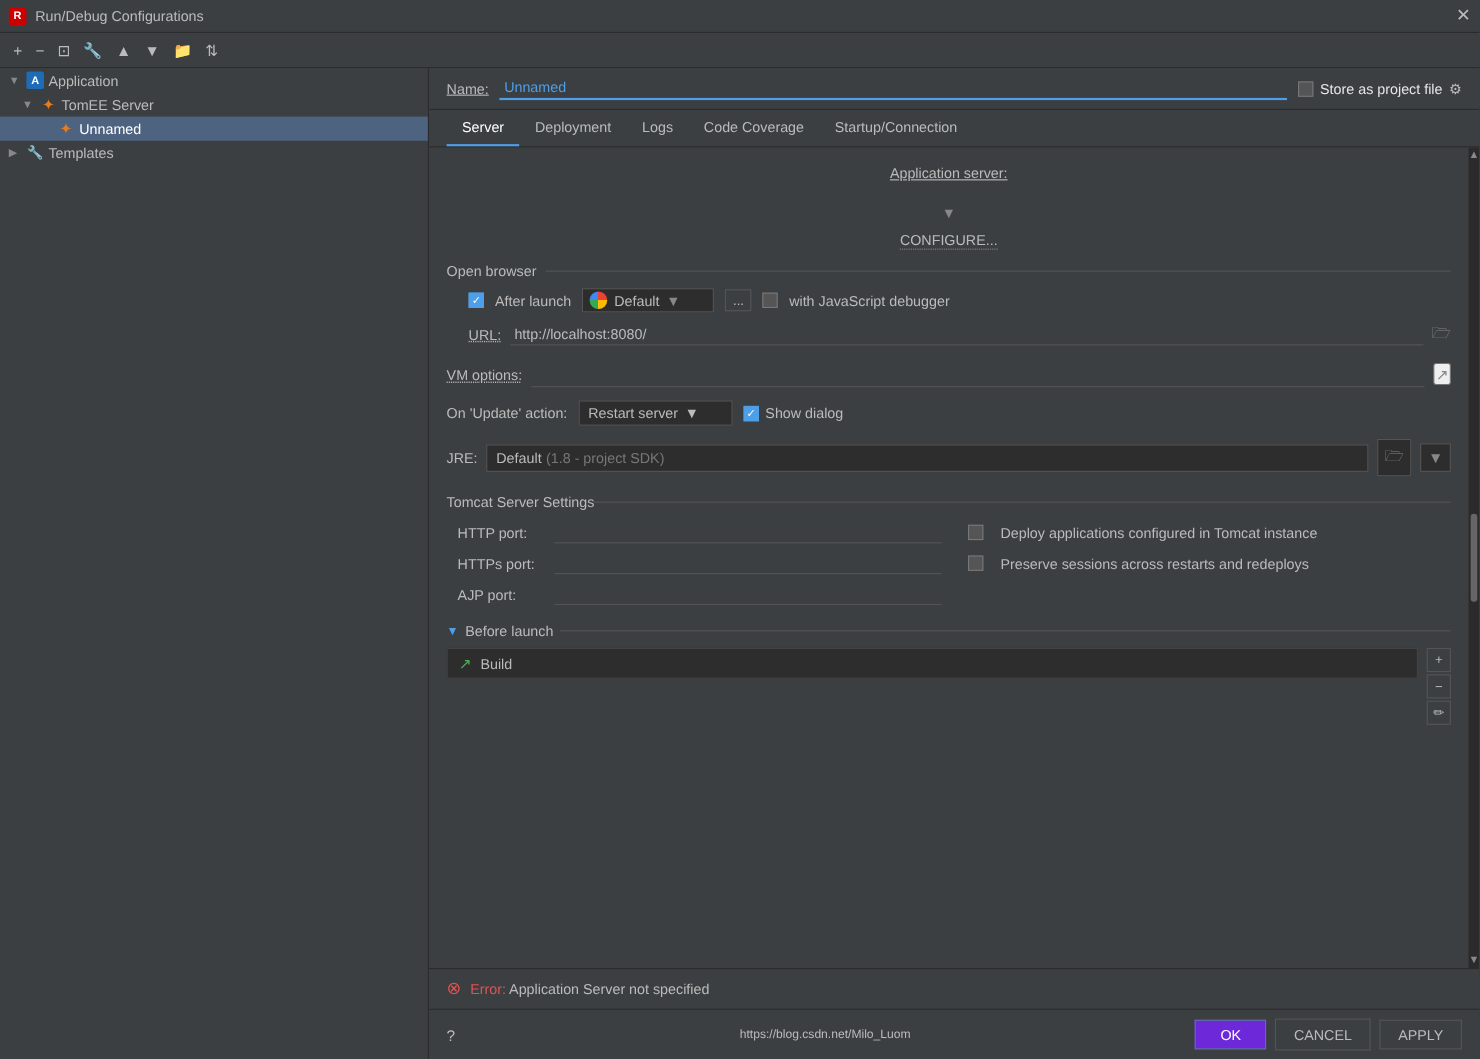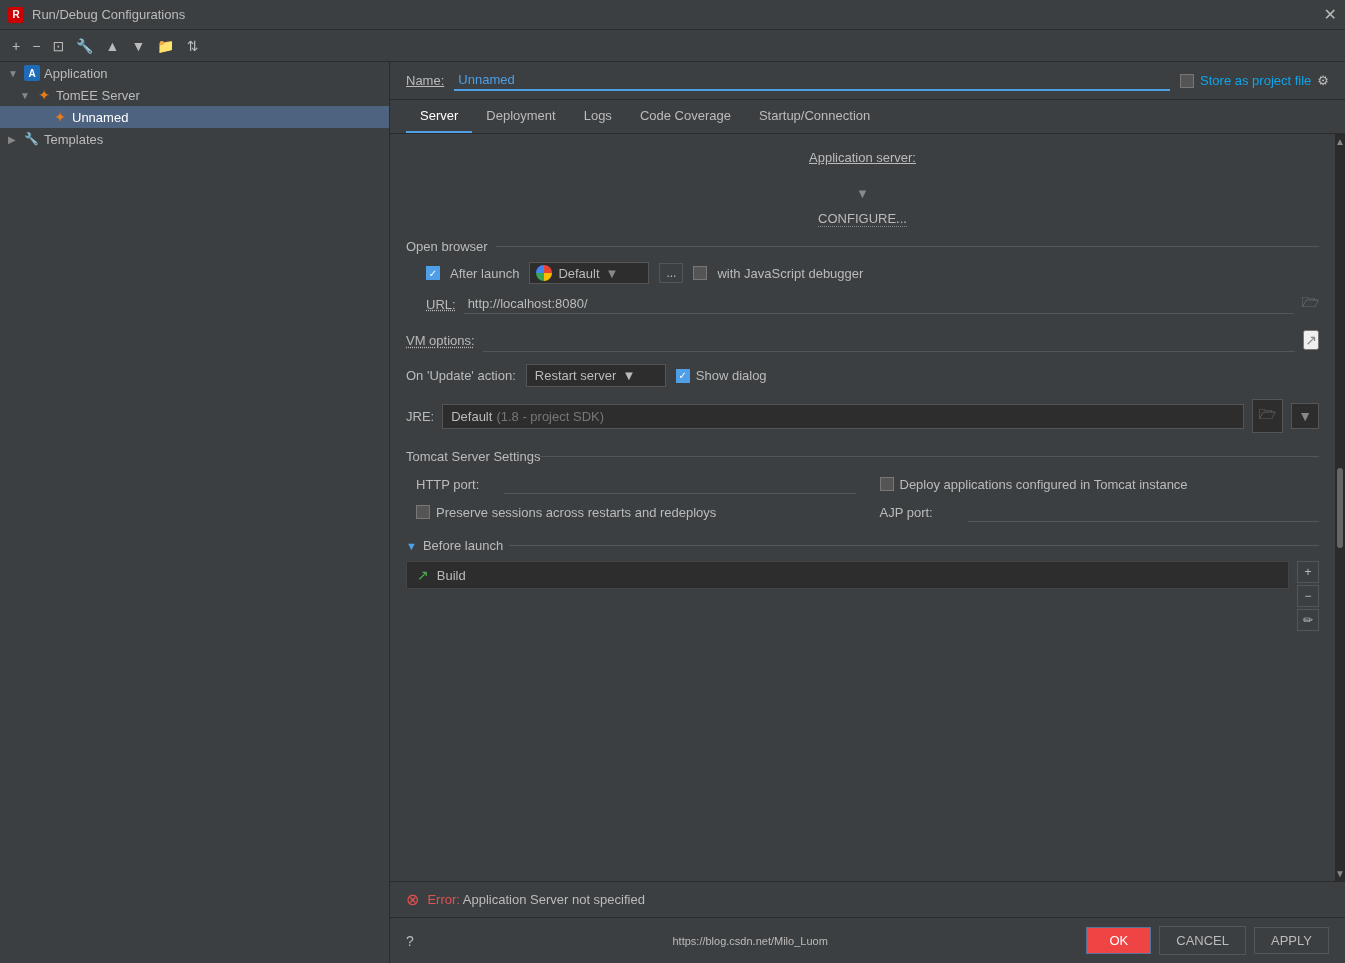--- a/index.html
+++ b/index.html
@@ -158,21 +158,21 @@
       gap: 6px;
       margin-left: auto;
     }
     .store-checkbox {
       width: 14px;
       height: 14px;
       background: #555;
       border: 1px solid #777;
       cursor: pointer;
     }
-    .store-label { color: #0ea5e9; font-size: 13px; text-align: center; }
+    .store-label { color: #e5e5e5; font-size: 13px; text-align: center; }
     .gear-icon { color: #bbbbbb; cursor: pointer; }
     .tabs-row {
       display: flex;
       align-items: center;
       border-bottom: 1px solid #2b2b2b;
       flex-shrink: 0;
       padding: 0 16px;
     }
     .tab {
       padding: 8px 14px;
@@ -428,21 +428,21 @@
       border: none;
       border-bottom: 1px solid #555;
       color: #bbbbbb;
       font-size: 13px;
       padding: 2px 4px;
       outline: none;
     }
     .deploy-checkbox-row {
       display: flex;
       align-items: center;
-      gap: 6px;
+      gap: 16px;
     }
     .deploy-label {
       color: #bbbbbb;
       font-size: 13px;
     }
     .before-launch-section {
       margin-bottom: 10px;
     }
     .before-launch-header {
       display: flex;
@@ -513,21 +513,21 @@
       flex-shrink: 0;
       background: #3c3f41;
     }
     .bottom-link {
       color: #bbbbbb;
       font-size: 11px;
       text-decoration: none;
       margin-right: auto;
     }
     .btn-ok {
-      background: #ef4444;
+      background: #6d28d9;
       border: 1px solid #5a7499;
       color: #ffffff;
       padding: 5px 22px;
       cursor: pointer;
       font-size: 13px;
     }
     .btn-cancel {
       background: none;
       border: 1px solid #555;
       color: #bbbbbb;
@@ -724,20 +724,24 @@
             <div class="port-row">
               <span class="port-label">HTTP port:</span>
               <input class="port-input" type="text" value="" style="">
             </div>
 
             <div class="deploy-checkbox-row">
               <div class="checkbox-unchecked"></div>
               <span class="deploy-label">Deploy applications configured in Tomcat instance</span>
             </div>
 
+            <div class="port-row">
+              <span class="port-label">HTTPs port:</span>
+              <input class="port-input" type="text" value="" style="">
+            </div>
 
             <div class="deploy-checkbox-row">
               <div class="checkbox-unchecked"></div>
               <span class="deploy-label">Preserve sessions across restarts and redeploys</span>
             </div>
 
             <div class="port-row">
               <span class="port-label">AJP port:</span>
               <input class="port-input" type="text" value="" style="">
             </div>

